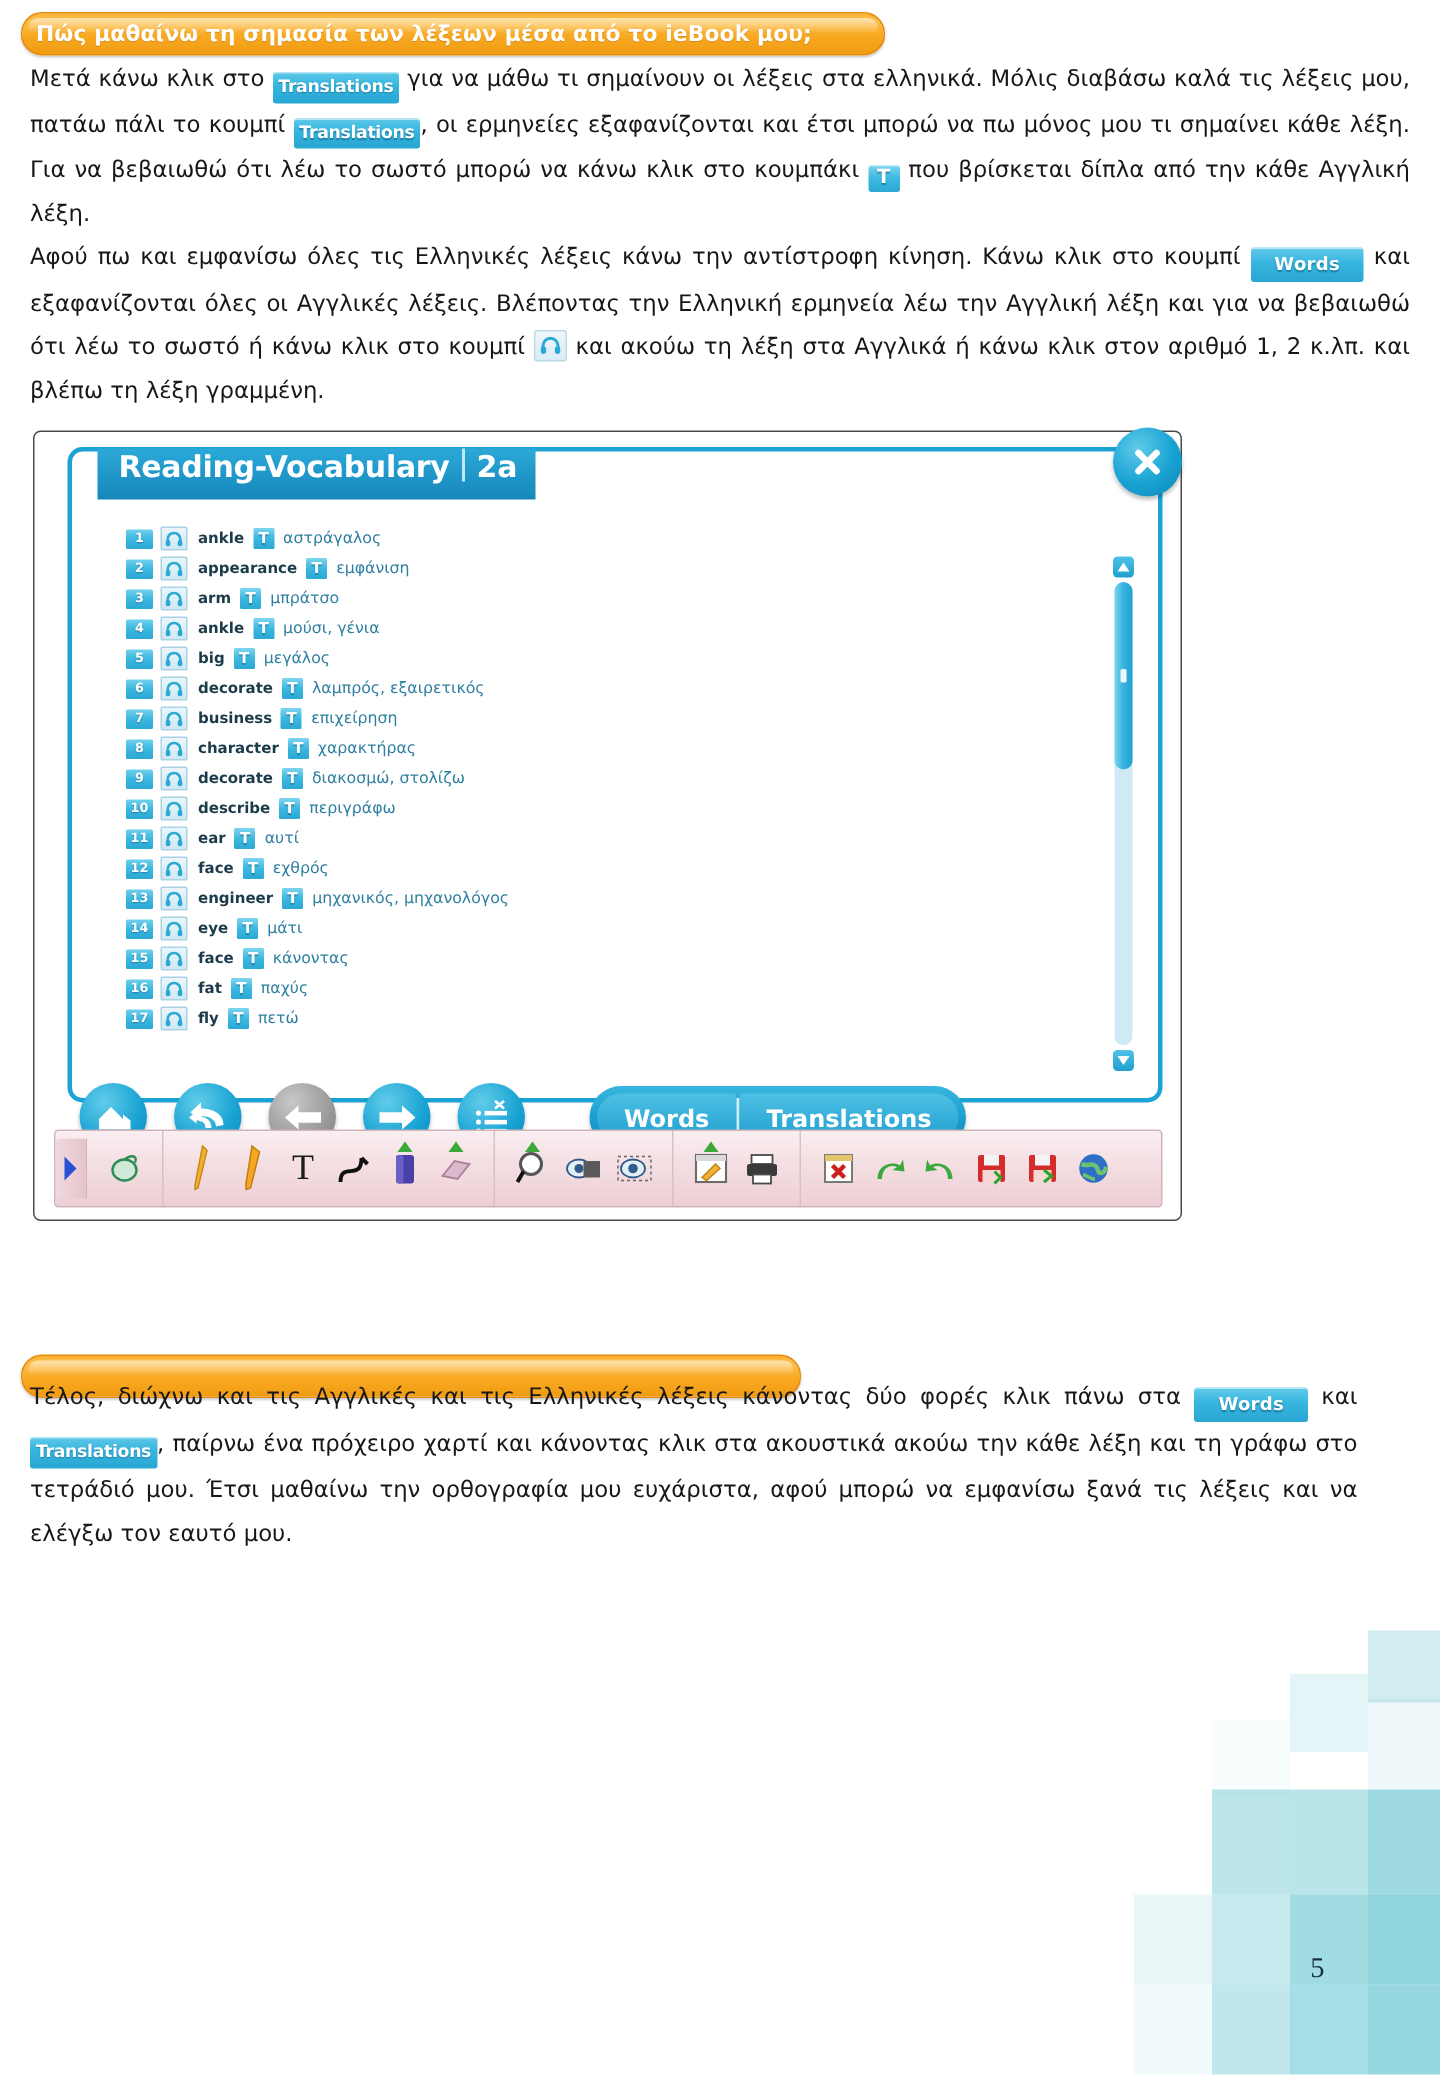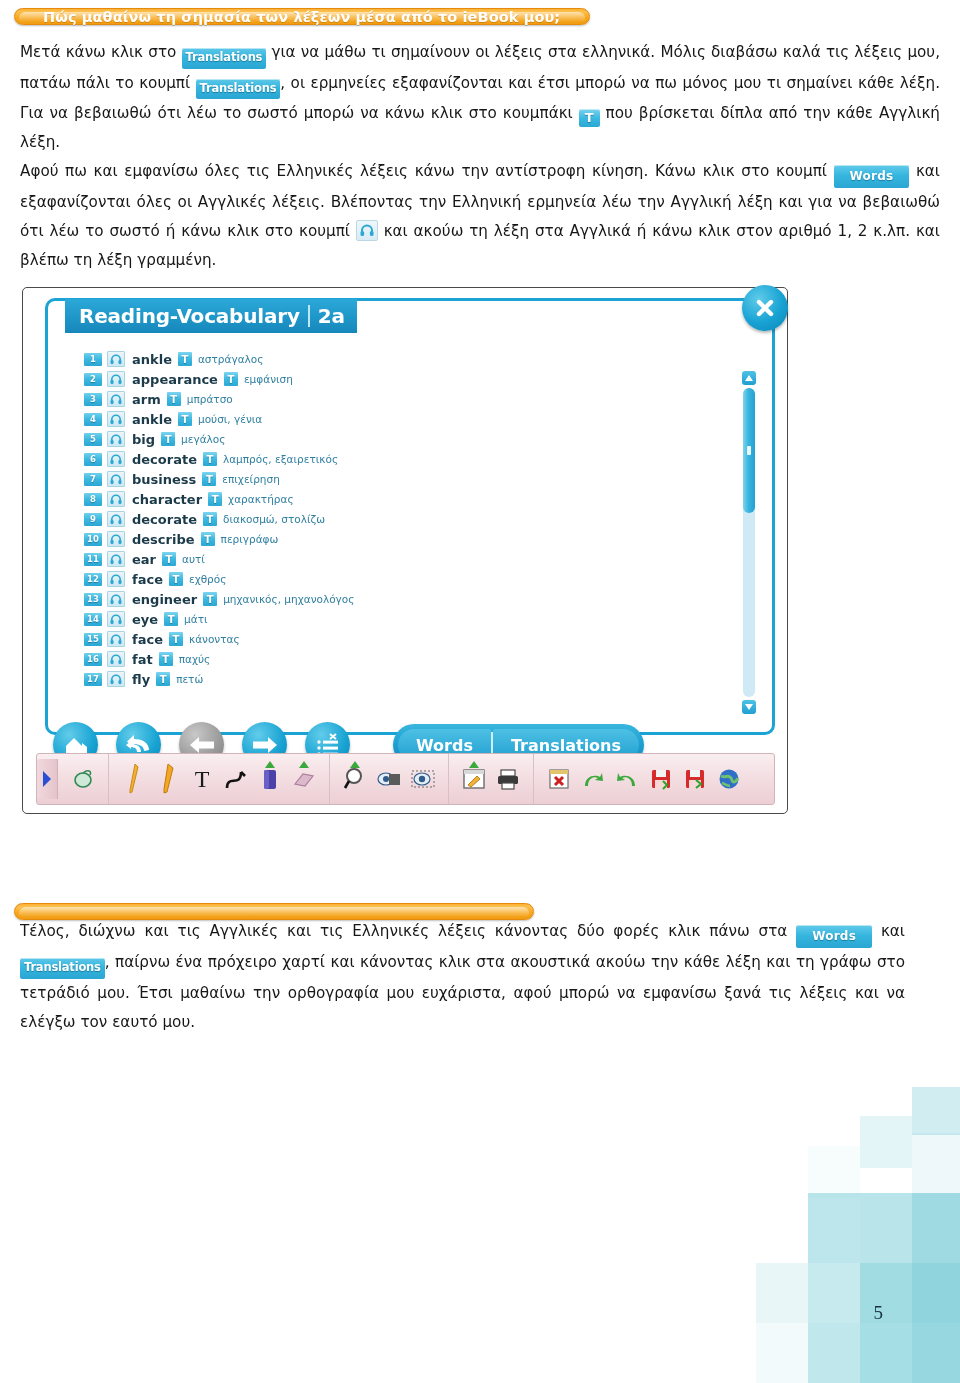--- a/index.html
+++ b/index.html
@@ -5,27 +5,27 @@
   html,body{margin:0;padding:0;}
   body{
     width:960px;height:1383px;background:#ffffff;
     font-family:"DejaVu Sans","Liberation Sans",sans-serif;
     position:relative;overflow:hidden;
   }
   .page{position:relative;width:960px;height:1383px;}
 
   
   .banner{
-    position:absolute;left:14px;height:17px;
+    position:absolute;left:14px;height:29px;
     border-radius:14px;
     background:linear-gradient(to bottom,#fcb034 0%,#fcc04e 18%,#f8a921 55%,#f09c12 100%);
     border:1.5px solid #e58a0a;
     box-shadow:0 1px 2px rgba(0,0,0,.25);
     display:flex;align-items:center;
-    padding:0 18px 0 28px;
+    padding:0 18px 0 9px;
     box-sizing:border-box;
   }
   .banner-inner{
     position:absolute;left:4px;right:4px;top:3px;height:10px;
     border-radius:10px 10px 6px 6px;
     background:linear-gradient(to bottom,rgba(255,255,255,.55),rgba(255,255,255,0));
     pointer-events:none;
   }
   .banner-text{
     position:relative;z-index:2;
@@ -77,21 +77,21 @@
     box-sizing:border-box;
   }
   .app-inner{
     position:absolute;left:22px;top:10px;right:12px;bottom:78px;
     border:3px solid #1aa3d4;border-radius:10px;background:#ffffff;
     box-sizing:border-box;
   }
   .app-title{
     position:absolute;left:17px;top:-2px;height:34px;
     background:linear-gradient(to bottom,#2ba9d8 0%,#1f96c8 55%,#1787bb 100%);
-    display:flex;align-items:center;padding:0 12px 0 14px;
+    display:flex;align-items:flex-start;padding:0 12px 0 14px;
     color:#fff;font-size:20px;font-weight:bold;letter-spacing:-.2px;
     box-sizing:border-box;
   }
   .app-title .sep{
     display:inline-block;width:2px;height:22px;background:#bfe8f7;margin:0 8px;
   }
   .close-btn{
     position:absolute;right:-16px;top:-16px;width:46px;height:46px;border-radius:50%;
     background:radial-gradient(circle at 36% 30%,#5fcbe9 0%,#17a2d3 55%,#0e87b5 100%);
     box-shadow:0 2px 3px rgba(0,0,0,.28);
@@ -110,21 +110,21 @@
     color:#ffffff;font-size:8.5px;font-weight:bold;
     display:flex;align-items:center;justify-content:center;
     border-radius:1px;text-shadow:0 1px 1px rgba(0,50,80,.4);
   }
   .hpbox{
     width:16px;height:14px;margin-right:7px;border-radius:1px;
     background:linear-gradient(to bottom,#eaf6fb,#cfe8f3);
     border:1px solid #a9d3e3;
     display:flex;align-items:center;justify-content:center;
   }
-  .en{font-size:13px;color:#1b3a4a;font-weight:600;margin-right:6px;white-space:nowrap;}
+  .en{font-size:10px;color:#1b3a4a;font-weight:600;margin-right:6px;white-space:nowrap;}
   .tbox{
     width:14px;height:14px;margin-right:6px;border-radius:1px;
     background:linear-gradient(to bottom,#7ed5ef 0%,#3cb9e1 50%,#2ba8d3 100%);
     color:#fff;font-size:10px;font-weight:bold;
     display:flex;align-items:center;justify-content:center;
     text-shadow:0 1px 1px rgba(0,50,80,.4);
   }
   .gr{font-size:10.5px;color:#2e7fa0;white-space:nowrap;text-align:center;}
 
   

